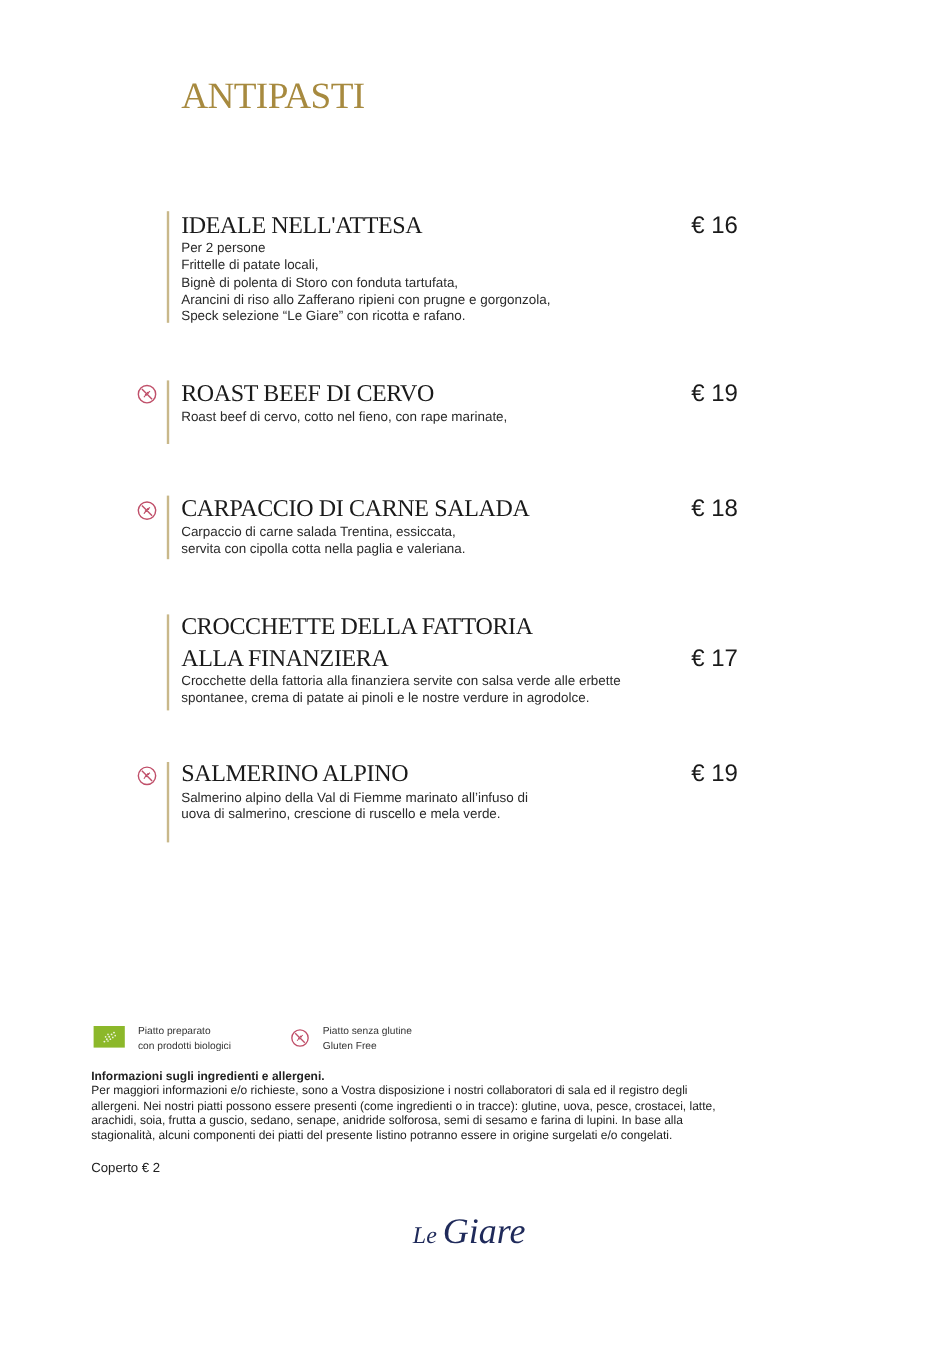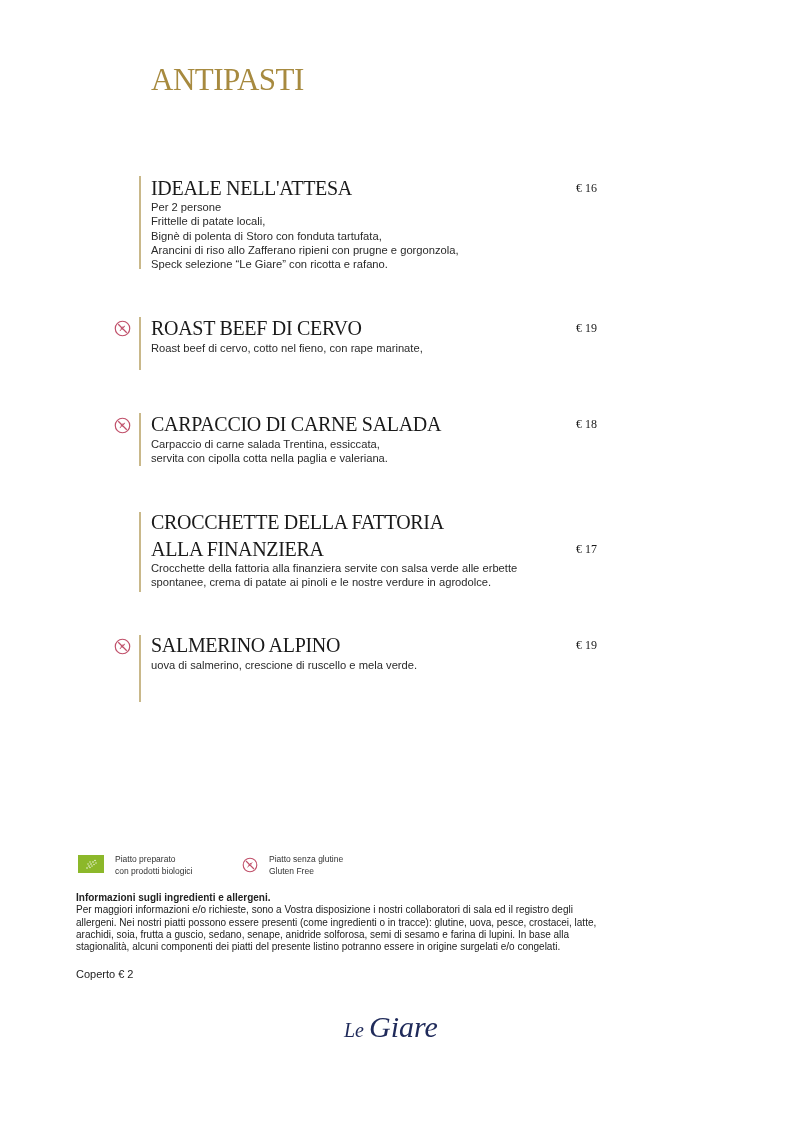--- a/index.html
+++ b/index.html
@@ -1,21 +1,21 @@
 <!DOCTYPE html>
 <html><head>
 <meta charset="utf-8">
 <style>
   html, body { margin: 0; padding: 0; background: #ffffff; }
   body { width: 793px; height: 1122px; position: relative; overflow: hidden; font-family: "Liberation Sans", sans-serif; color: #1a1a1a; }
   .title { position: absolute; left: 151px; top: 62px; font-family: Liberation Serif, serif; font-size: 31px; color: #a78a3f; letter-spacing: -0.5px; margin: 0; font-weight: normal; }
   .bar { position: absolute; left: 139px; width: 2px; background: #c9b88a; }
   .gf-icon { position: absolute; left: 114px; width: 17px; height: 17px; }
   .dish-name { position: absolute; left: 151px; font-family: "Liberation Serif", serif; font-size: 20px; color: #1a1a1a; letter-spacing: -0.3px; line-height: 26px; white-space: nowrap; }
-  .price { position: absolute; left: 576px; font-family: Liberation Serif, serif; font-size: 12px; color: #1a1a1a; line-height: 26px; white-space: nowrap; }
+  .price { position: absolute; left: 576px; font-family: Liberation Sans, sans-serif; font-size: 20px; color: #1a1a1a; line-height: 26px; white-space: nowrap; }
   .desc { position: absolute; left: 151px; font-size: 11.2px; line-height: 14.3px; color: #2a2a2a; white-space: nowrap; }
   .desc div { white-space: nowrap; }
   .legend { position: absolute; top: 853px; font-size: 8.5px; line-height: 12px; color: #333; }
   .bio-icon { position: absolute; left: 78px; top: 855px; width: 26px; height: 18px; background: #8cb82a; }
   .info { position: absolute; left: 76px; top: 892px; width: 640px; font-size: 10px; line-height: 12.3px; color: #222; }
   .info b { font-weight: bold; }
   .coperto { position: absolute; left: 76px; top: 968px; font-size: 11px; color: #222; }
   .logo { position: absolute; left: 344px; top: 1010px; font-family: "Liberation Serif", serif; font-style: italic; color: #1f2a5a; font-size: 20px; white-space: nowrap; }
   .logo .big { font-size: 30px; }
 </style>
@@ -80,20 +80,21 @@
 <div>
   <svg class="gf-icon" style="top:638px;" viewBox="0 0 20 20">
     <circle cx="10" cy="10" r="8.5" fill="none" stroke="#c0506a" stroke-width="1.4"></circle>
     <line x1="5" y1="5" x2="15" y2="15" stroke="#c0506a" stroke-width="1.4"></line>
     <path d="M7 13 Q9 9 13 7 M8 10 L10 11 M10 8 L12 9" fill="none" stroke="#c0506a" stroke-width="1.1"></path>
   </svg>
   <div class="bar" style="top:635px;height:67px;"></div>
   <div class="dish-name" style="top:632px;">SALMERINO ALPINO</div>
   <div class="price" style="top:632px;">€ 19</div>
   <div class="desc" style="top:658px;">
+    <div>Salmerino alpino della Val di Fiemme marinato all’infuso di</div>
     <div>uova di salmerino, crescione di ruscello e mela verde.</div>
   </div>
 </div>
 
 <div class="bio-icon">
   <svg viewBox="0 0 26 18" width="26" height="18">
     <g fill="#ffffff" opacity="0.85">
       <circle cx="9" cy="13" r="0.8"></circle>
         <circle cx="11" cy="11" r="0.8"></circle>
         <circle cx="13" cy="9" r="0.8"></circle>

